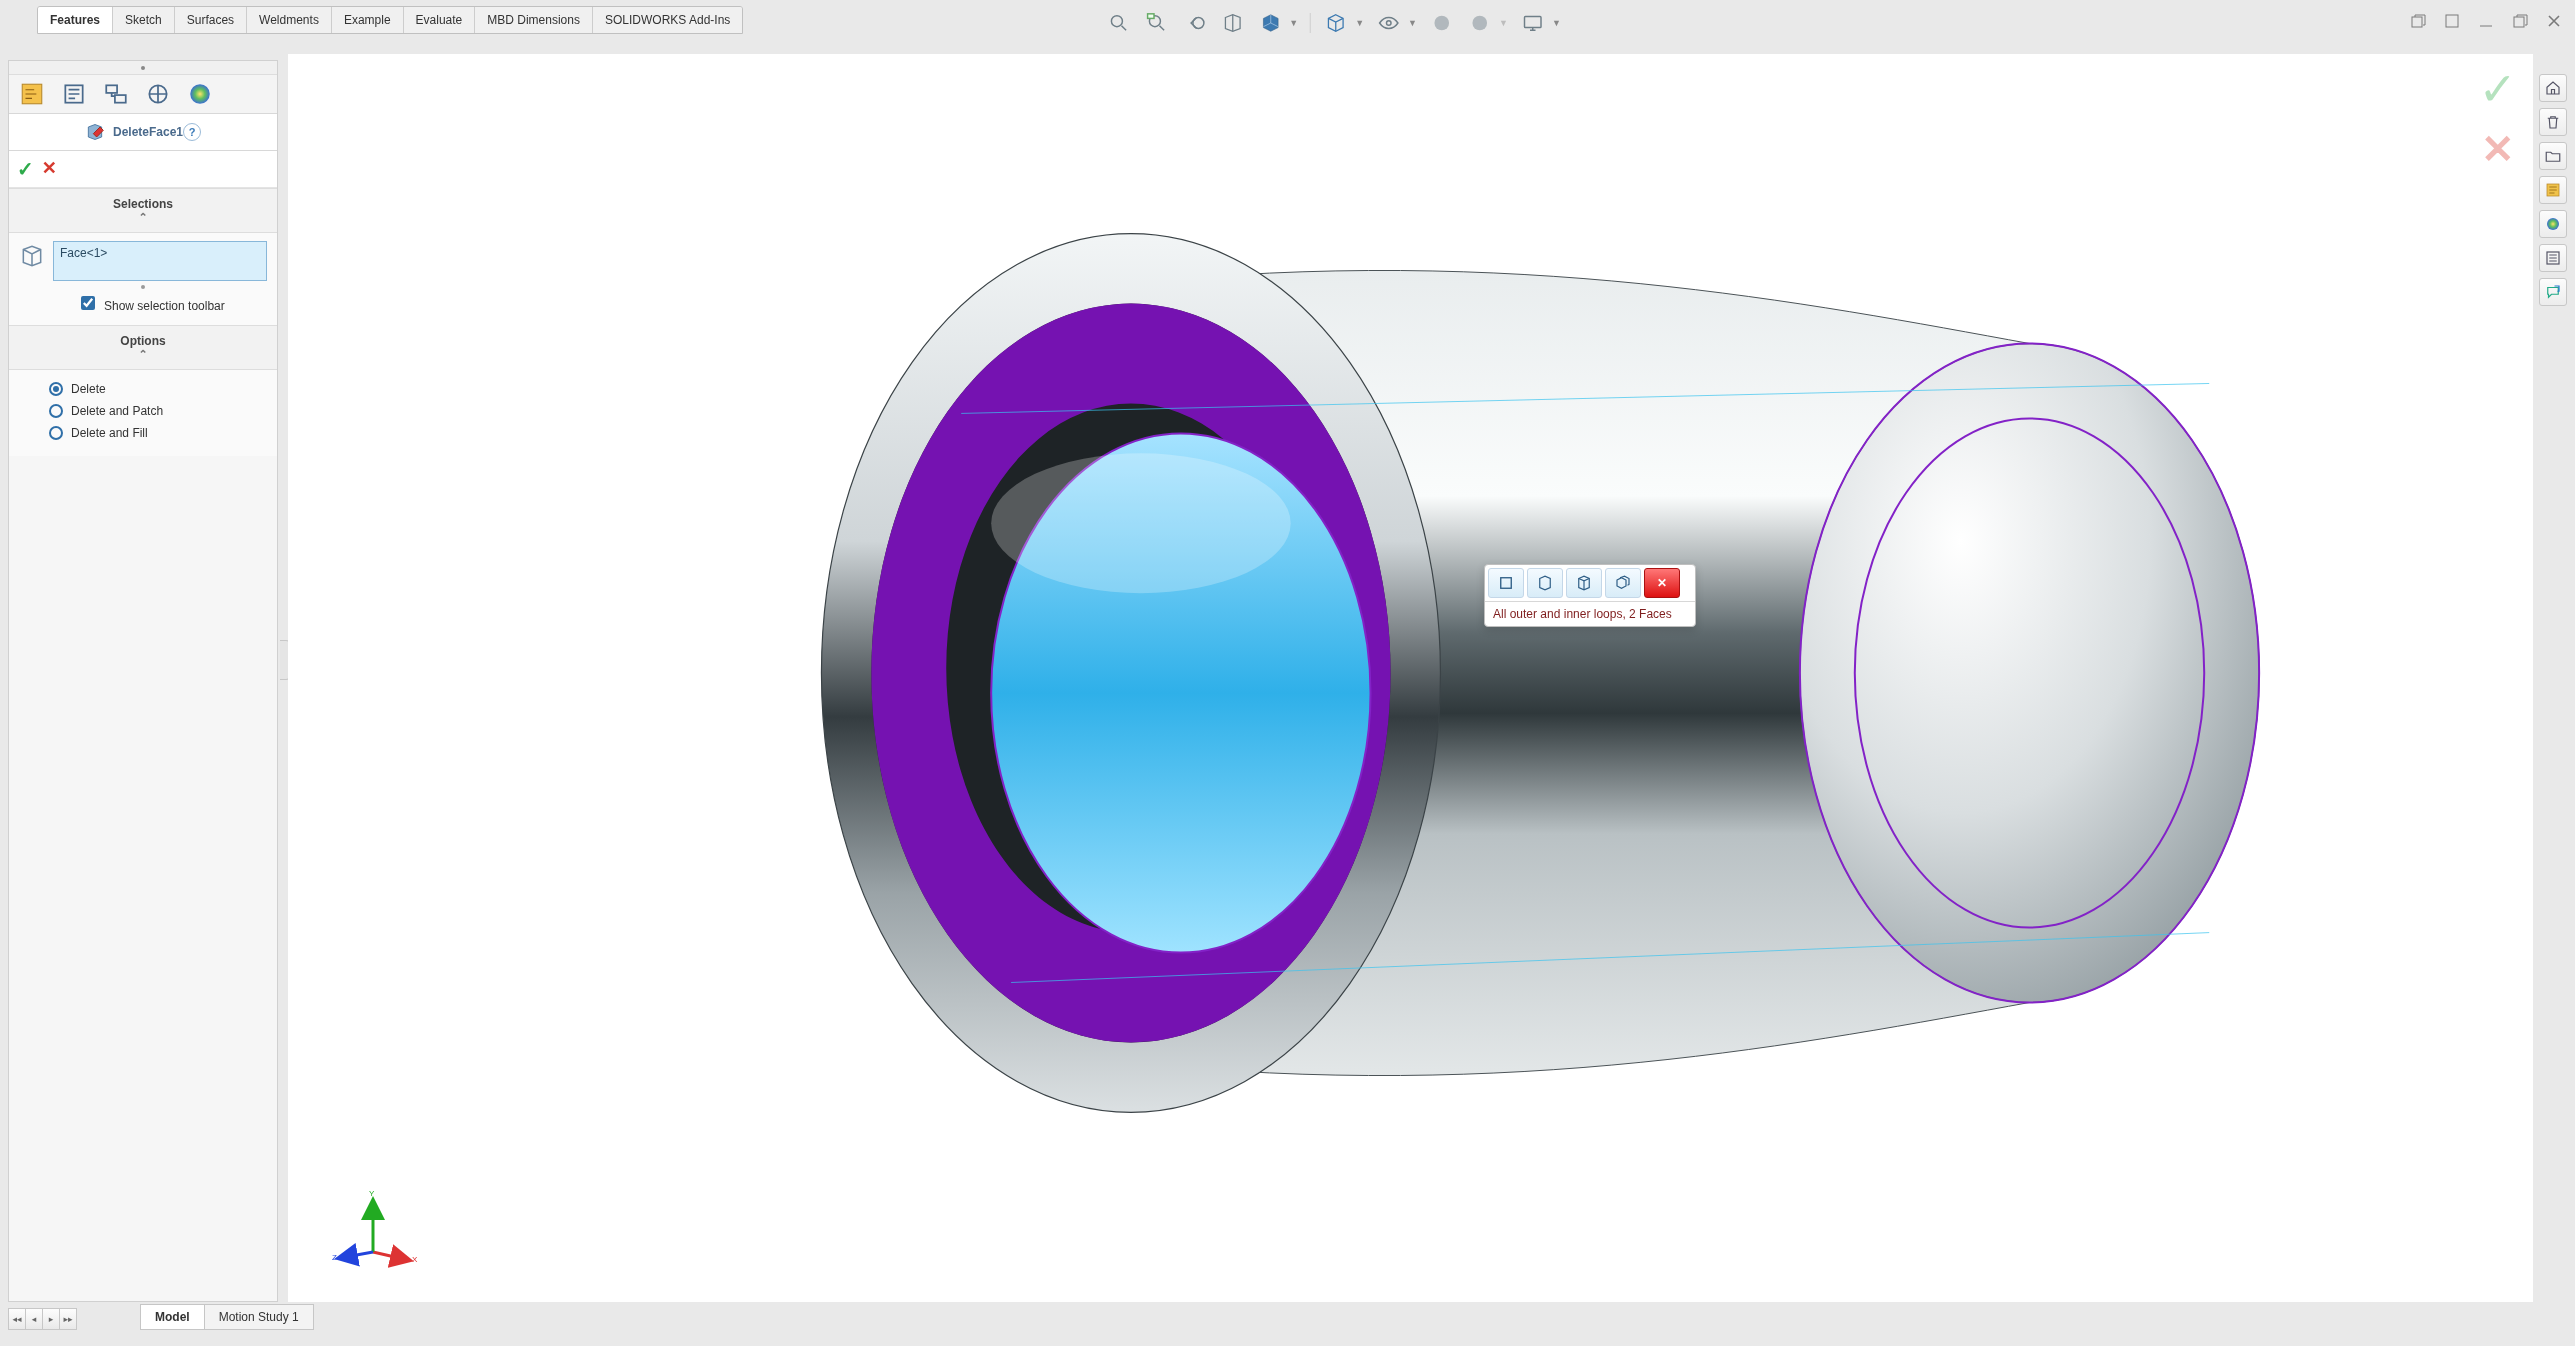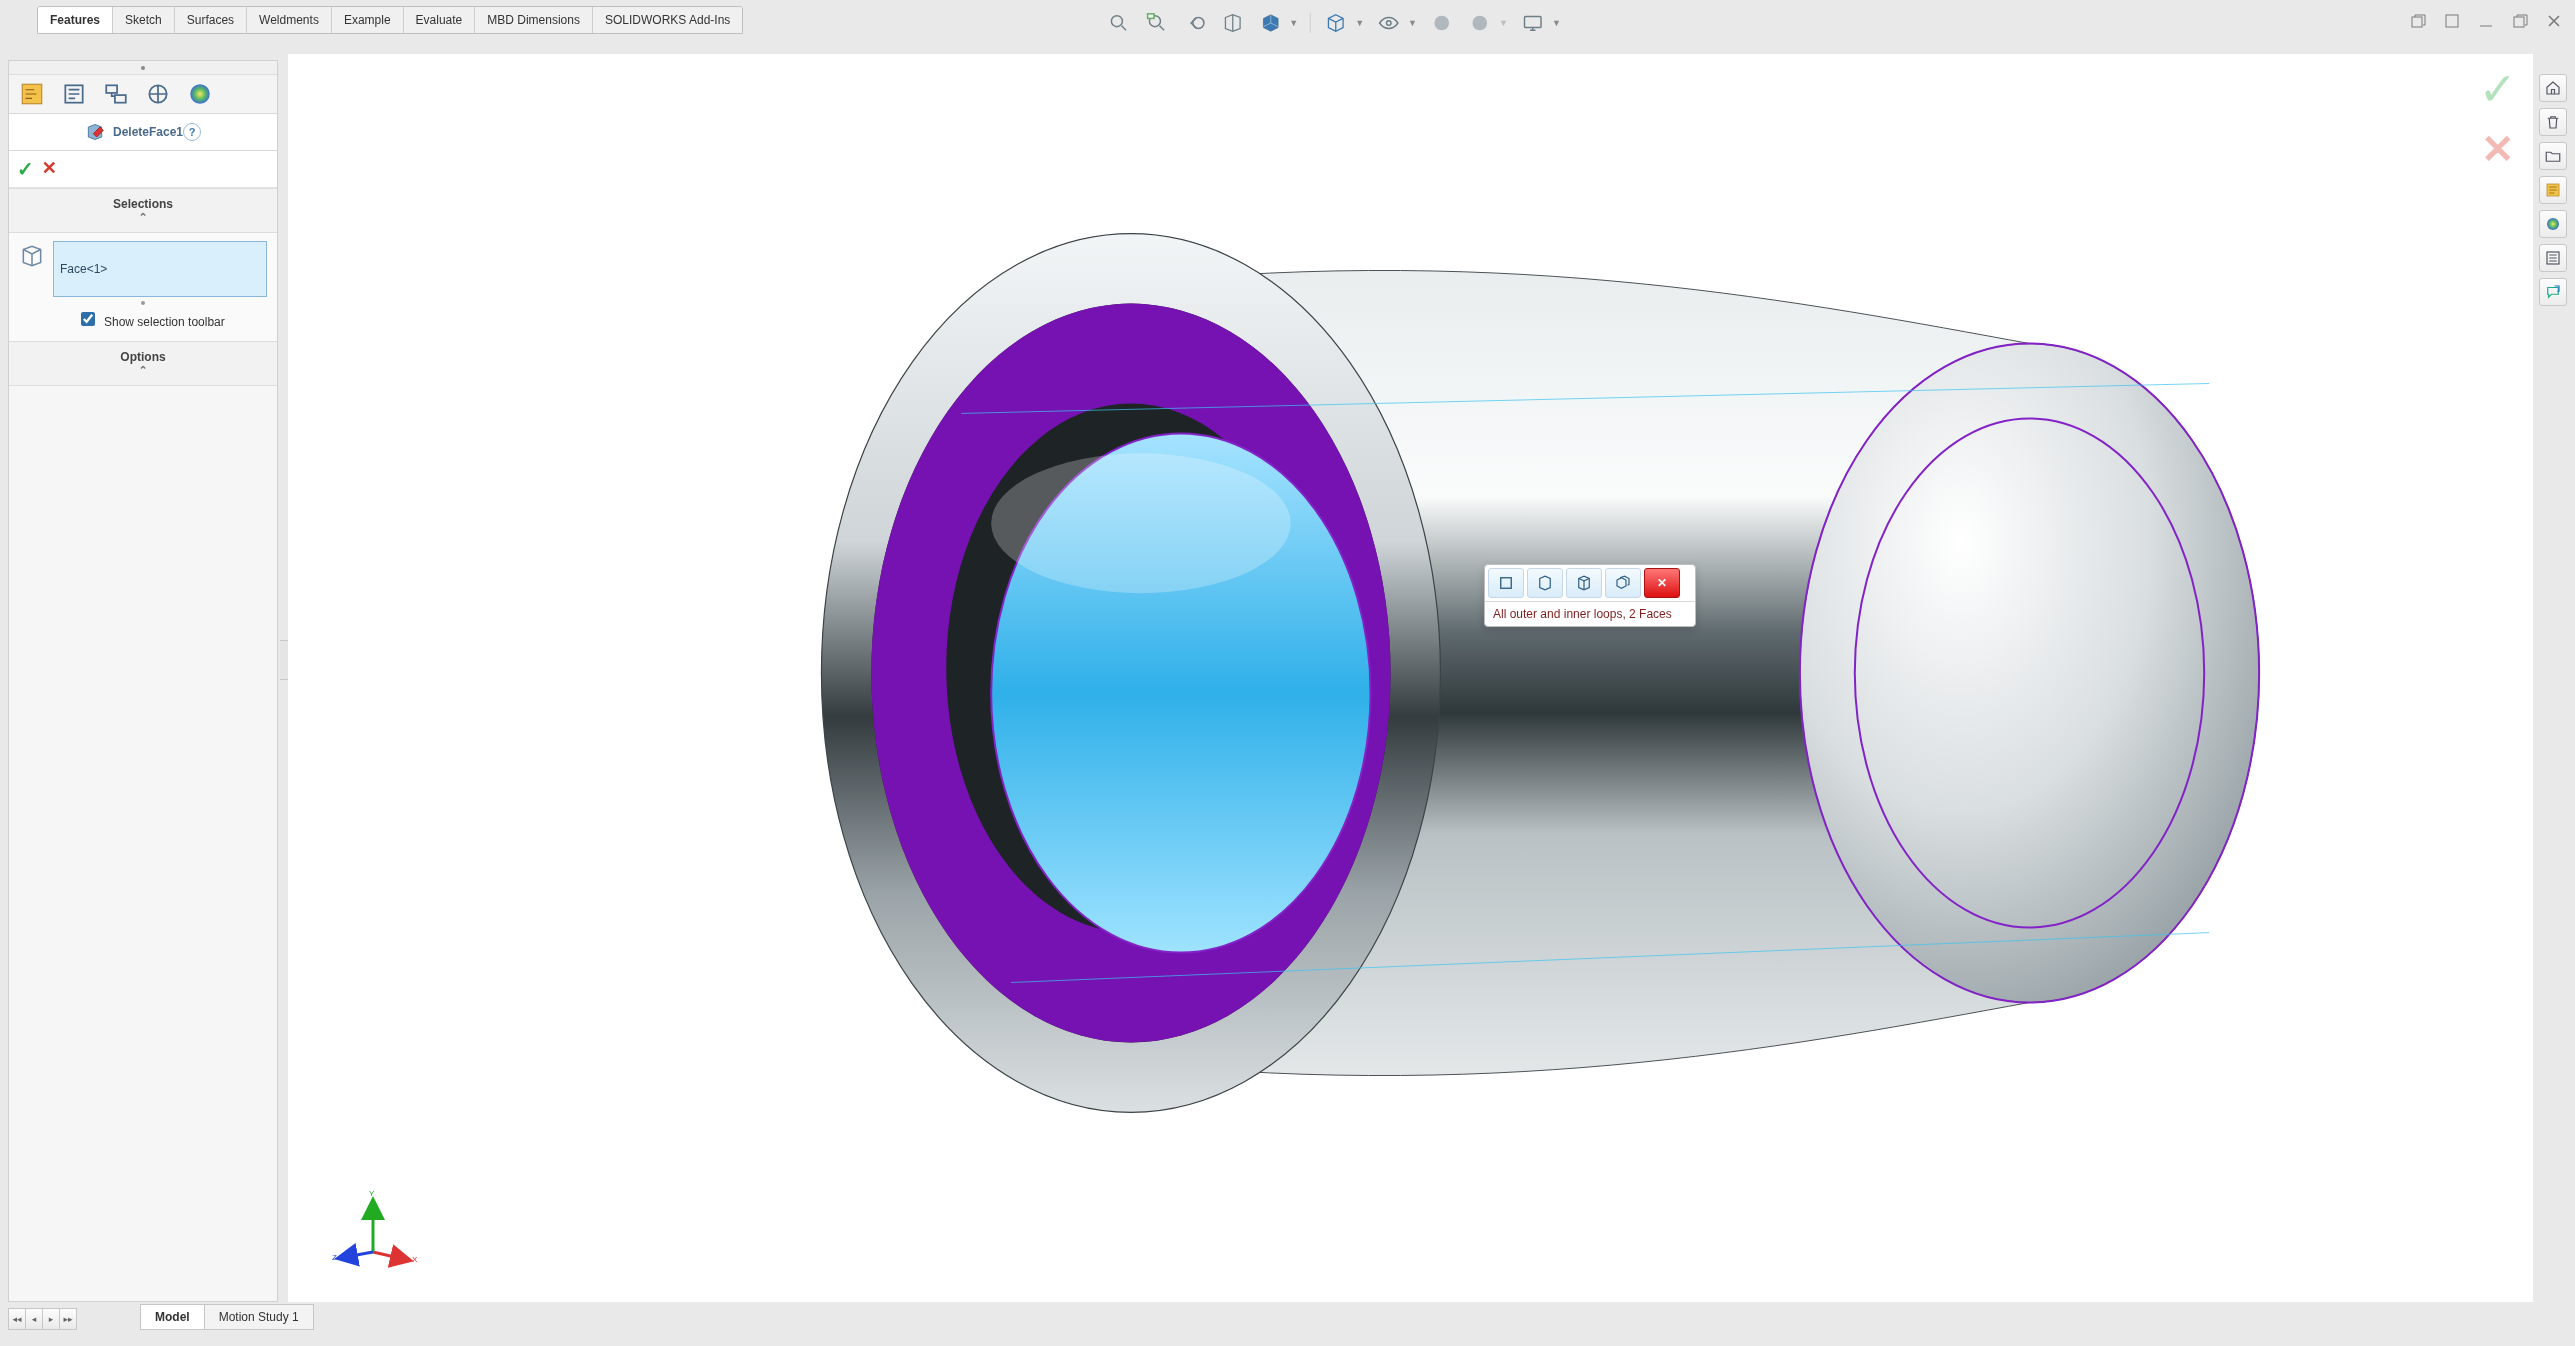--- a/index.html
+++ b/index.html
@@ -70,21 +70,21 @@
 
   .pm-group-hdr {
     display:flex; justify-content:space-between; align-items:center;
     padding:8px 10px; font-weight:bold; color:#444; background:#f2f2f2; border-top:1px solid #ddd; border-bottom:1px solid #ddd;flex-direction:column;
   }
   .chev { font-size:11px; color:#777;}
   .pm-body { padding:8px 10px 12px 10px; background:#fafafa;}
   .sel-row { display:flex; gap:8px; align-items:flex-start;}
   .sel-row .ic{ width:26px;height:26px; display:flex;align-items:center;justify-content:center; margin-top:2px;}
   .sel-list {
-    flex:1; min-height:40px; background:#d9effb; border:1px solid #88b7d9; padding:20px 6px; color:#2b4b62;
+    flex:1; min-height:40px; background:#d9effb; border:1px solid #88b7d9; padding:4px 6px; color:#2b4b62;
   }
   .sel-underline{ display:flex; justify-content:center; padding-top:4px;}
   .sel-underline .dot{ width:4px;height:4px;border-radius:50%;background:#9a9a9a;}
   .chk-row{ display:flex; gap:6px; align-items:flex-end; padding:4px 0 0 58px;}
   input[type=checkbox]{ accent-color:#2f6fa8; width:14px;height:14px;}
 
   .opt-row { display:flex; gap:8px; align-items:center; padding:4px 0 4px 30px;}
   .radio {
     width:14px;height:14px;border-radius:50%;border:2px solid #2f6fa8; display:inline-flex;align-items:center;justify-content:center;
   }
@@ -340,20 +340,34 @@
       </div>
     <label class="chk-row">
       <input type="checkbox" checked="" style="">
       <span>Show selection toolbar</span>
     </label>
   </div>
 
   <div class="pm-group-hdr">
     <span>Options</span>
     <span class="chev">⌃</span>
+  </div>
+  <div class="pm-body">
+    <div class="opt-row">
+      <span class="radio sel"></span>
+      <span>Delete</span>
+    </div>
+    <div class="opt-row">
+      <span class="radio"></span>
+      <span>Delete and Patch</span>
+    </div>
+    <div class="opt-row">
+      <span class="radio"></span>
+      <span>Delete and Fill</span>
+    </div>
   </div>
 </div>
 <div class="panel-handle"></div>
 
 <div class="fm-fly">
   <span class="tri">▶</span>
   <svg class="cube" viewBox="0 0 24 24">
       <path d="M4 7l8-4 8 4v10l-8 4-8-4z" fill="#f4c14b" stroke="#b8892b"></path>
       <path d="M4 7l8 4 8-4M12 11v10" fill="none" stroke="#b8892b"></path>
     </svg>

